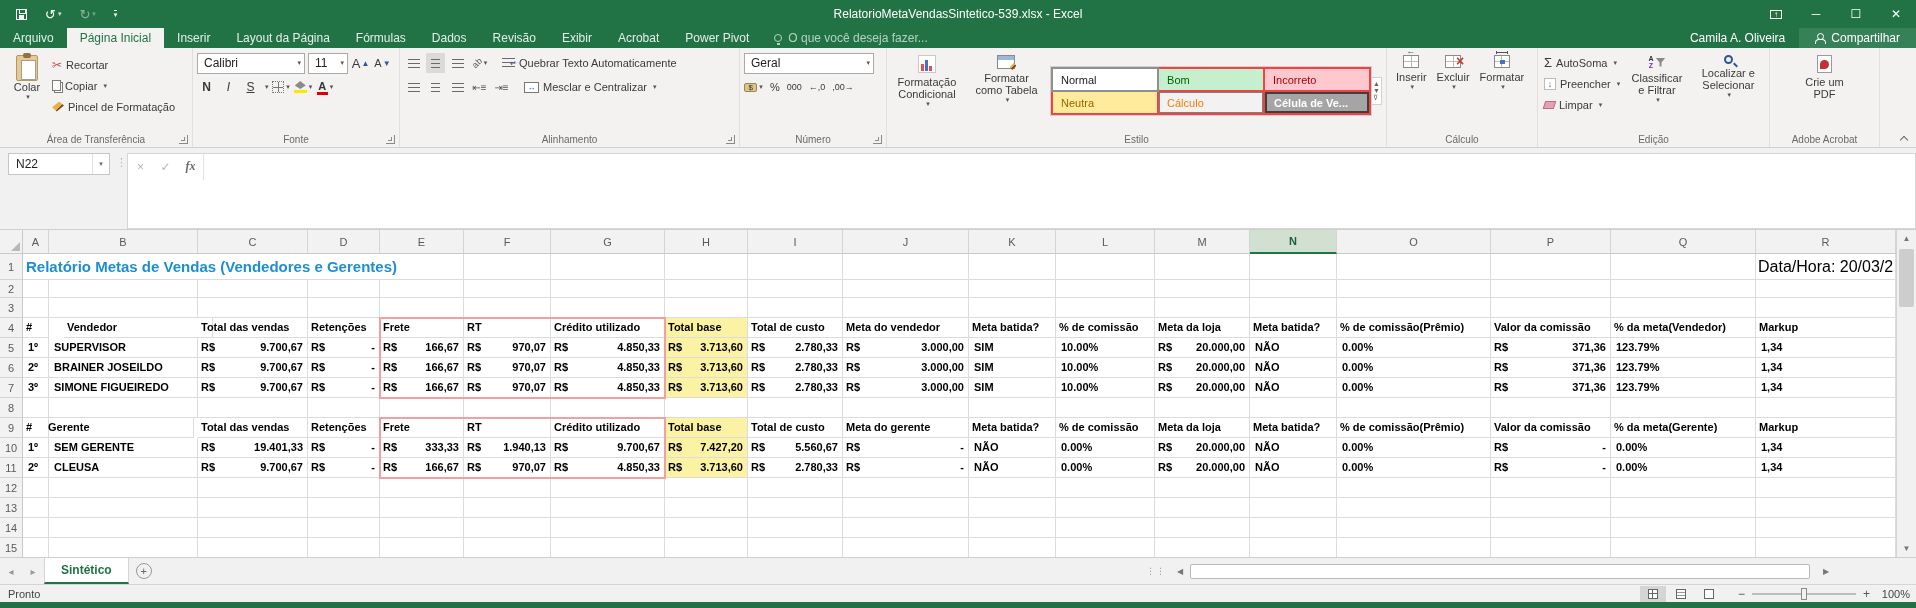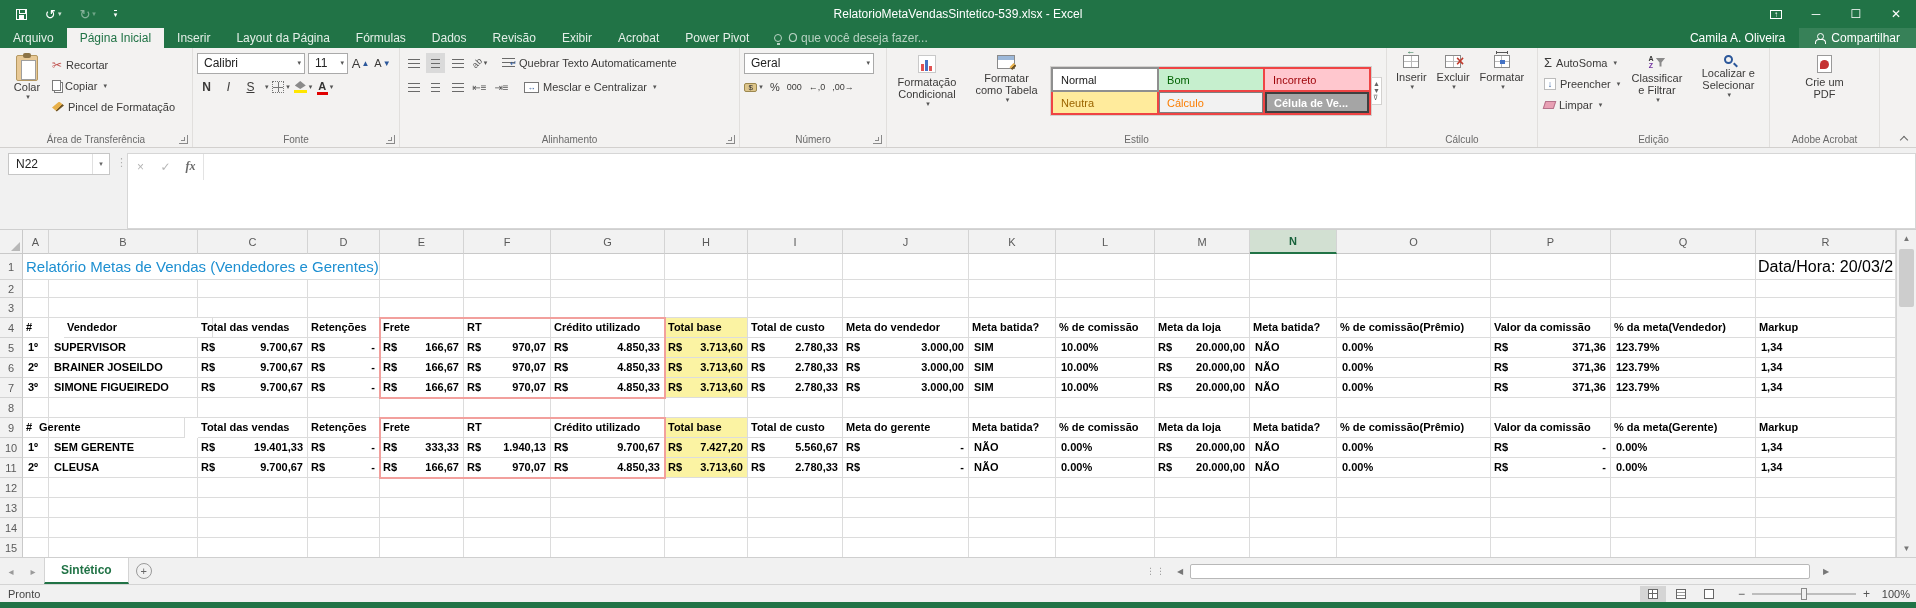--- a/index.html
+++ b/index.html
@@ -130,21 +130,21 @@
   .ch{position:absolute;top:0;height:24px;background:#f2f2f2;border-right:1px solid #d4d4d4;border-bottom:1px solid #c9c9c9;font-size:11px;color:#5a5a5a;display:flex;align-items:center;justify-content:center}
   .ch.selcol{background:#d2e0d2;border-bottom:2px solid #217346;color:#17613a;font-weight:bold}
   .rhd{position:absolute;left:0;width:23px;background:#f2f2f2;border-right:1px solid #c9c9c9;border-bottom:1px solid #d4d4d4;font-size:11px;color:#5a5a5a;display:flex;align-items:center;justify-content:center}
   .cell{position:absolute;border-right:1px solid #dcdcdc;border-bottom:1px solid #dcdcdc;font-size:11px;font-weight:bold;color:#000;white-space:nowrap;overflow:hidden}
   .cell.thdr{display:flex;align-items:center;padding-left:3px}
   .cell.txt{display:flex;align-items:center;padding-left:5px}
   .cell.cur{display:flex;align-items:center;justify-content:space-between;padding:0 4px 0 3px}
   .cell.yl{background:#fbf3a3}
   .redbox{position:absolute;border:2px solid #f2a09d;pointer-events:none}
   .ov{position:absolute;display:flex;align-items:center;white-space:nowrap;background:#fff}
-  .ov.title{font-size:15px;font-weight:normal;color:#1d8fd1}
+  .ov.title{font-size:15px;font-weight:bold;color:#1d8fd1}
   .ov.loja{font-size:16px;font-weight:normal;color:#000}
   .redact{display:inline-block;width:74px;height:11px;background:#b5b5b5;margin:0 5px -1px 6px;border-radius:1px}
   .vscroll{position:absolute;left:1896px;top:0;width:20px;height:327px;background:#f1f1f1;border-left:1px solid #d4d4d4}
   .vscroll .sarr{height:17px;display:flex;align-items:center;justify-content:center;font-size:8px;color:#777}
   .vscroll .sarr.bot{position:absolute;bottom:0;left:0;right:0}
   .vthumb{position:absolute;left:2px;top:19px;width:15px;height:58px;background:#cdcdcd;border-radius:2px}
 
   
   .tabbar{position:absolute;top:557px;left:0;width:1916px;height:27px;background:#f1f1f1;border-top:1px solid #cfcfcf;display:flex;align-items:stretch;font-size:12px}
   .navarr{width:22px;display:flex;align-items:center;justify-content:center;color:#9a9a9a;font-size:10px}
@@ -748,21 +748,21 @@
     <div class="cell" style="left: 969px; top: 168px; width: 87px; height: 20px; line-height: 19px;"></div>
     <div class="cell" style="left: 1056px; top: 168px; width: 99px; height: 20px; line-height: 19px;"></div>
     <div class="cell" style="left: 1155px; top: 168px; width: 95px; height: 20px; line-height: 19px;"></div>
     <div class="cell" style="left: 1250px; top: 168px; width: 87px; height: 20px; line-height: 19px;"></div>
     <div class="cell" style="left: 1337px; top: 168px; width: 154px; height: 20px; line-height: 19px;"></div>
     <div class="cell" style="left: 1491px; top: 168px; width: 120px; height: 20px; line-height: 19px;"></div>
     <div class="cell" style="left: 1611px; top: 168px; width: 145px; height: 20px; line-height: 19px;"></div>
     <div class="cell" style="left: 1756px; top: 168px; width: 140px; height: 20px; line-height: 19px;"></div>
     <div class="rhd" style="top: 188px; height: 20px;">9</div>
     <div class="cell thdr" style="left: 23px; top: 188px; width: 26px; height: 20px; line-height: 19px;">#</div>
-    <div class="cell thdr" style="left: 36px; top: 188px; width: 149px; height: 20px; line-height: 19px; text-align: right;">Gerente</div>
+    <div class="cell thdr" style="left: 45px; top: 188px; width: 149px; height: 20px; line-height: 19px; text-align: right;">Gerente</div>
     <div class="cell thdr" style="left: 198px; top: 188px; width: 110px; height: 20px; line-height: 19px;">Total das vendas</div>
     <div class="cell thdr" style="left: 308px; top: 188px; width: 72px; height: 20px; line-height: 19px;">Retenções</div>
     <div class="cell thdr" style="left: 380px; top: 188px; width: 84px; height: 20px; line-height: 19px;">Frete</div>
     <div class="cell thdr" style="left: 464px; top: 188px; width: 87px; height: 20px; line-height: 19px;">RT</div>
     <div class="cell thdr" style="left: 551px; top: 188px; width: 114px; height: 20px; line-height: 19px;">Crédito utilizado</div>
     <div class="cell thdr yl" style="left: 665px; top: 188px; width: 83px; height: 20px; line-height: 19px;">Total base</div>
     <div class="cell thdr" style="left: 748px; top: 188px; width: 95px; height: 20px; line-height: 19px;">Total de custo</div>
     <div class="cell thdr" style="left: 843px; top: 188px; width: 126px; height: 20px; line-height: 19px;">Meta do gerente</div>
     <div class="cell thdr" style="left: 969px; top: 188px; width: 87px; height: 20px; line-height: 19px;">Meta batida?</div>
     <div class="cell thdr" style="left: 1056px; top: 188px; width: 99px; height: 20px; line-height: 19px;">% de comissão</div>

